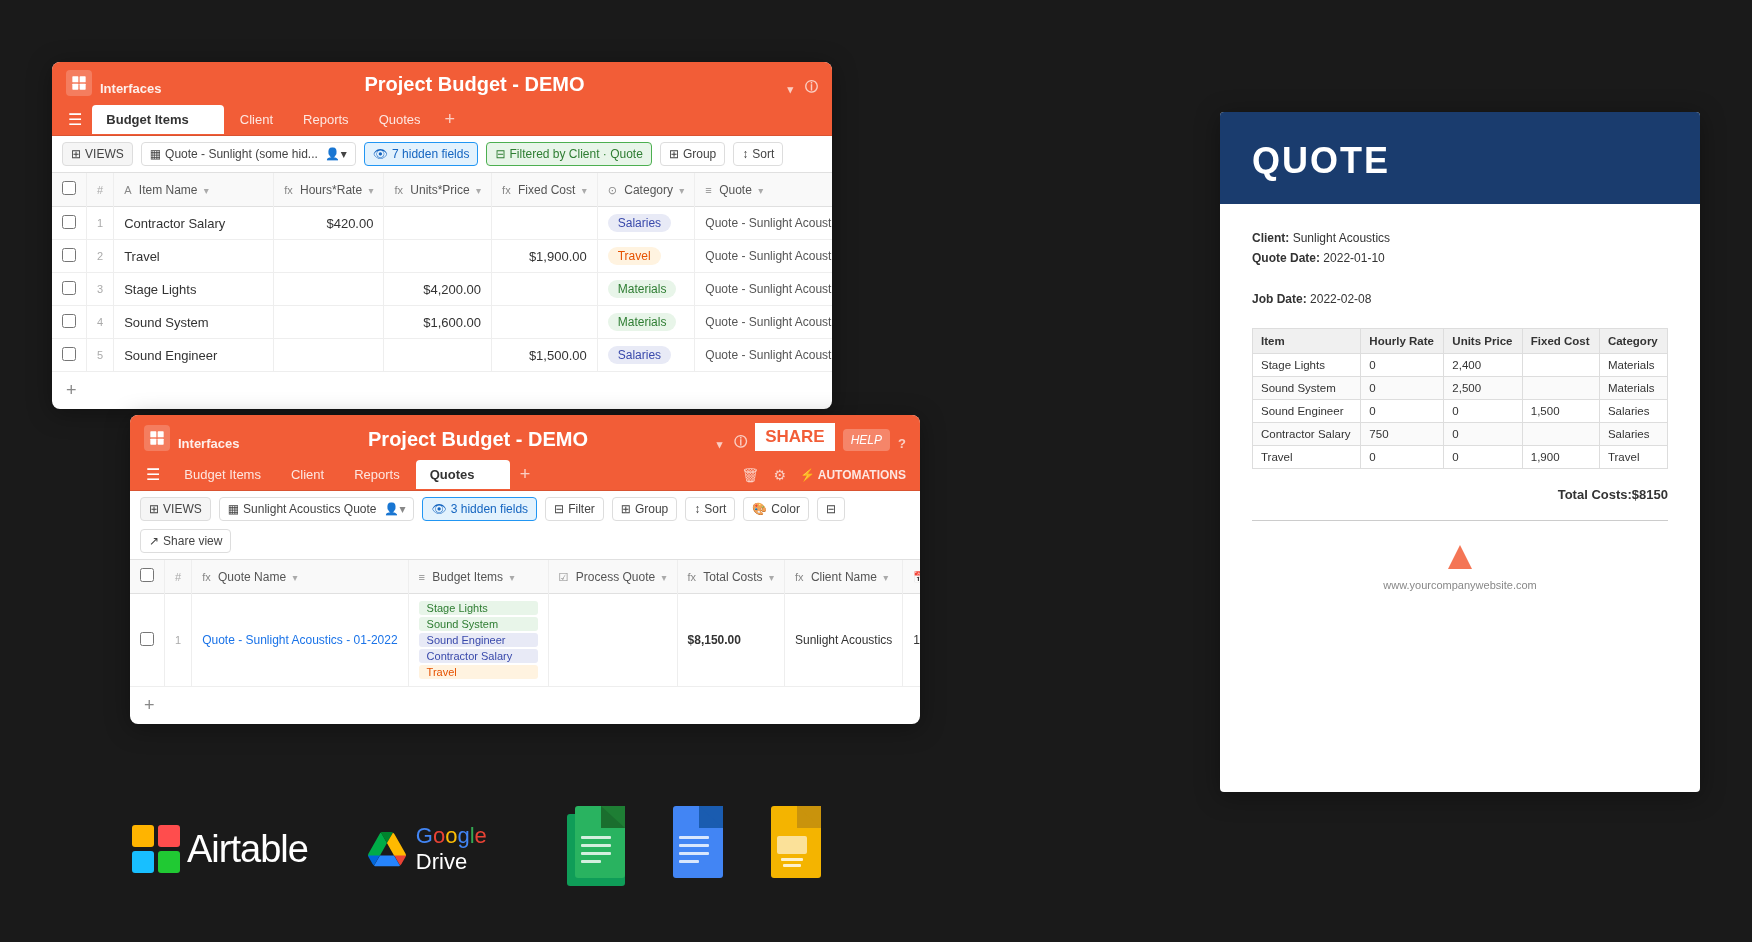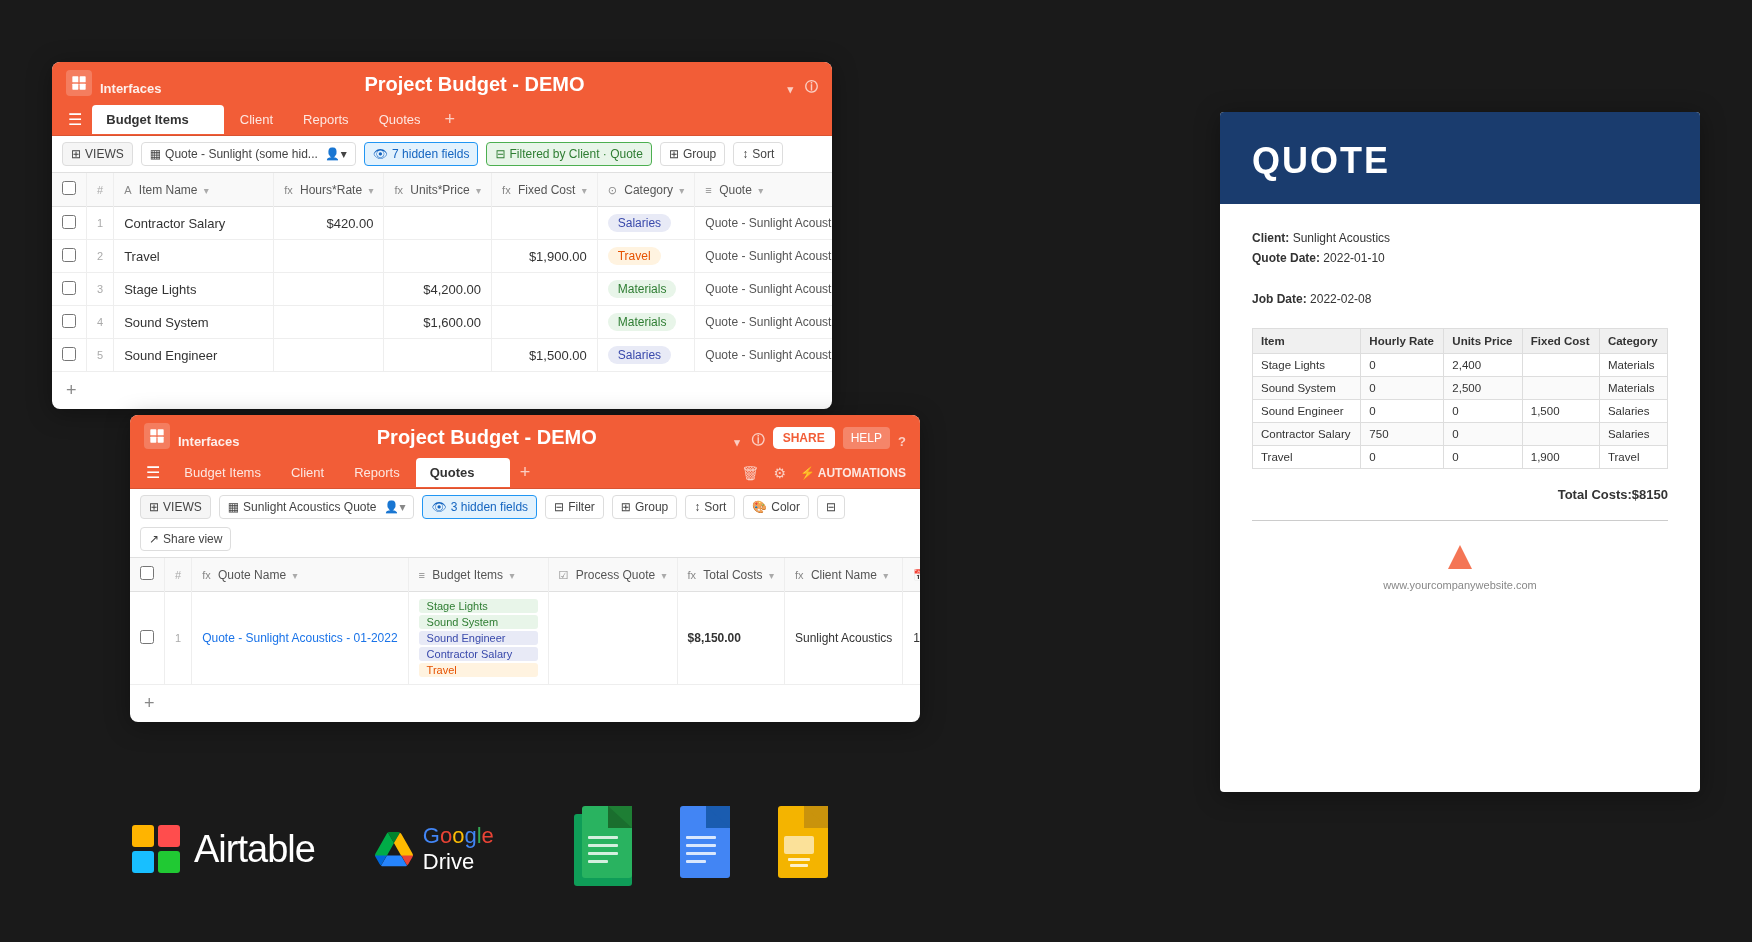--- a/index.html
+++ b/index.html
@@ -79,34 +79,35 @@
     }
     .at-header .title {
       flex: 1;
       text-align: center;
       font-size: 20px;
     }
     .at-header .share-btn {
       background: #fff;
       color: #f25d37;
       border: none;
-      border-radius: 5px;
+      border-radius: 0;
       padding: 4px 10px;
-      font-size: 12px;
+      font-size: 17px;
       font-weight: 700;
       cursor: pointer;
     }
     .at-header .help-btn {
       background: rgba(255,255,255,0.25);
       color: #fff;
       border: none;
       border-radius: 4px;
       padding: 4px 8px;
       font-size: 12px;
       cursor: pointer;
+      font-style: italic;
     }
 
     
     .at-tabs {
       background: #f25d37;
       display: flex;
       align-items: center;
       padding: 0 8px 0 8px;
       gap: 2px;
       border-bottom: 1px solid rgba(0,0,0,0.1);
@@ -323,21 +324,21 @@
     }
     .quote-logo-shape {
       width: 32px;
       height: 32px;
     }
 
     
     .airtable-logo {
       display: flex;
       align-items: center;
-      gap: 12px;
+      gap: 5px;
       text-align: right;
     }
     .airtable-icon {
       width: 52px;
       height: 52px;
     }
     .airtable-text {
       font-size: 38px;
       font-weight: 400;
       color: #fff;

